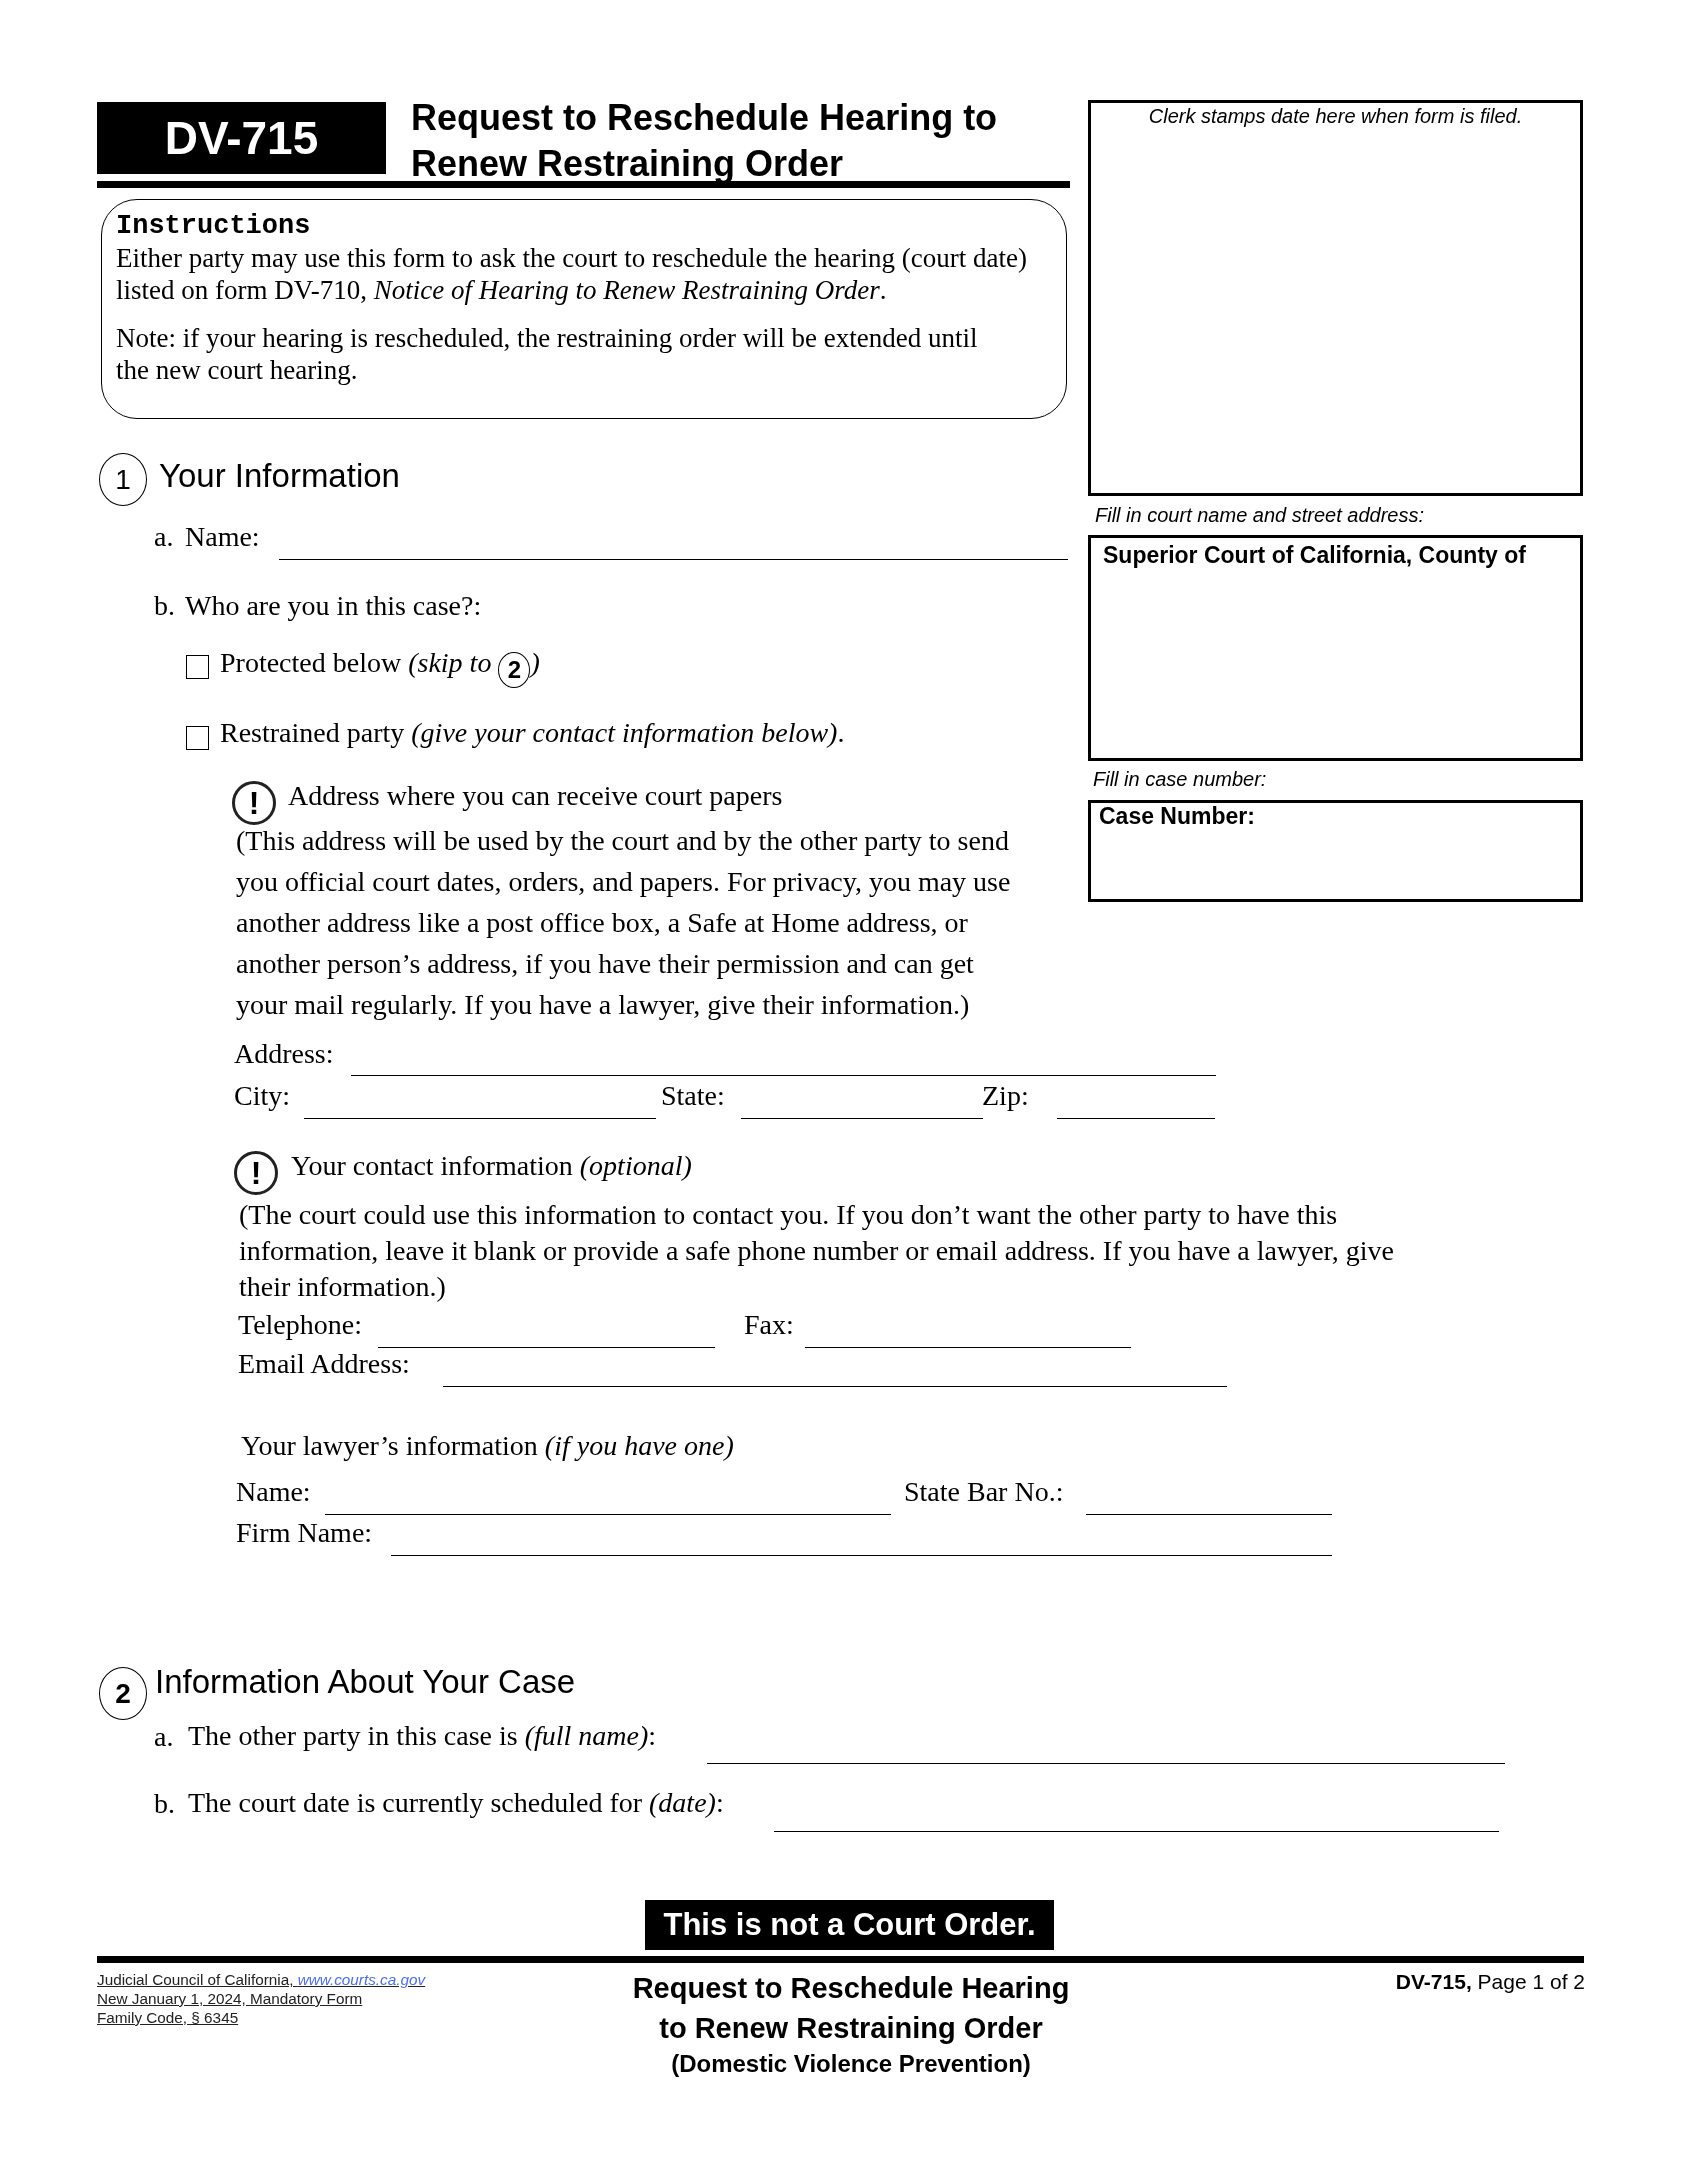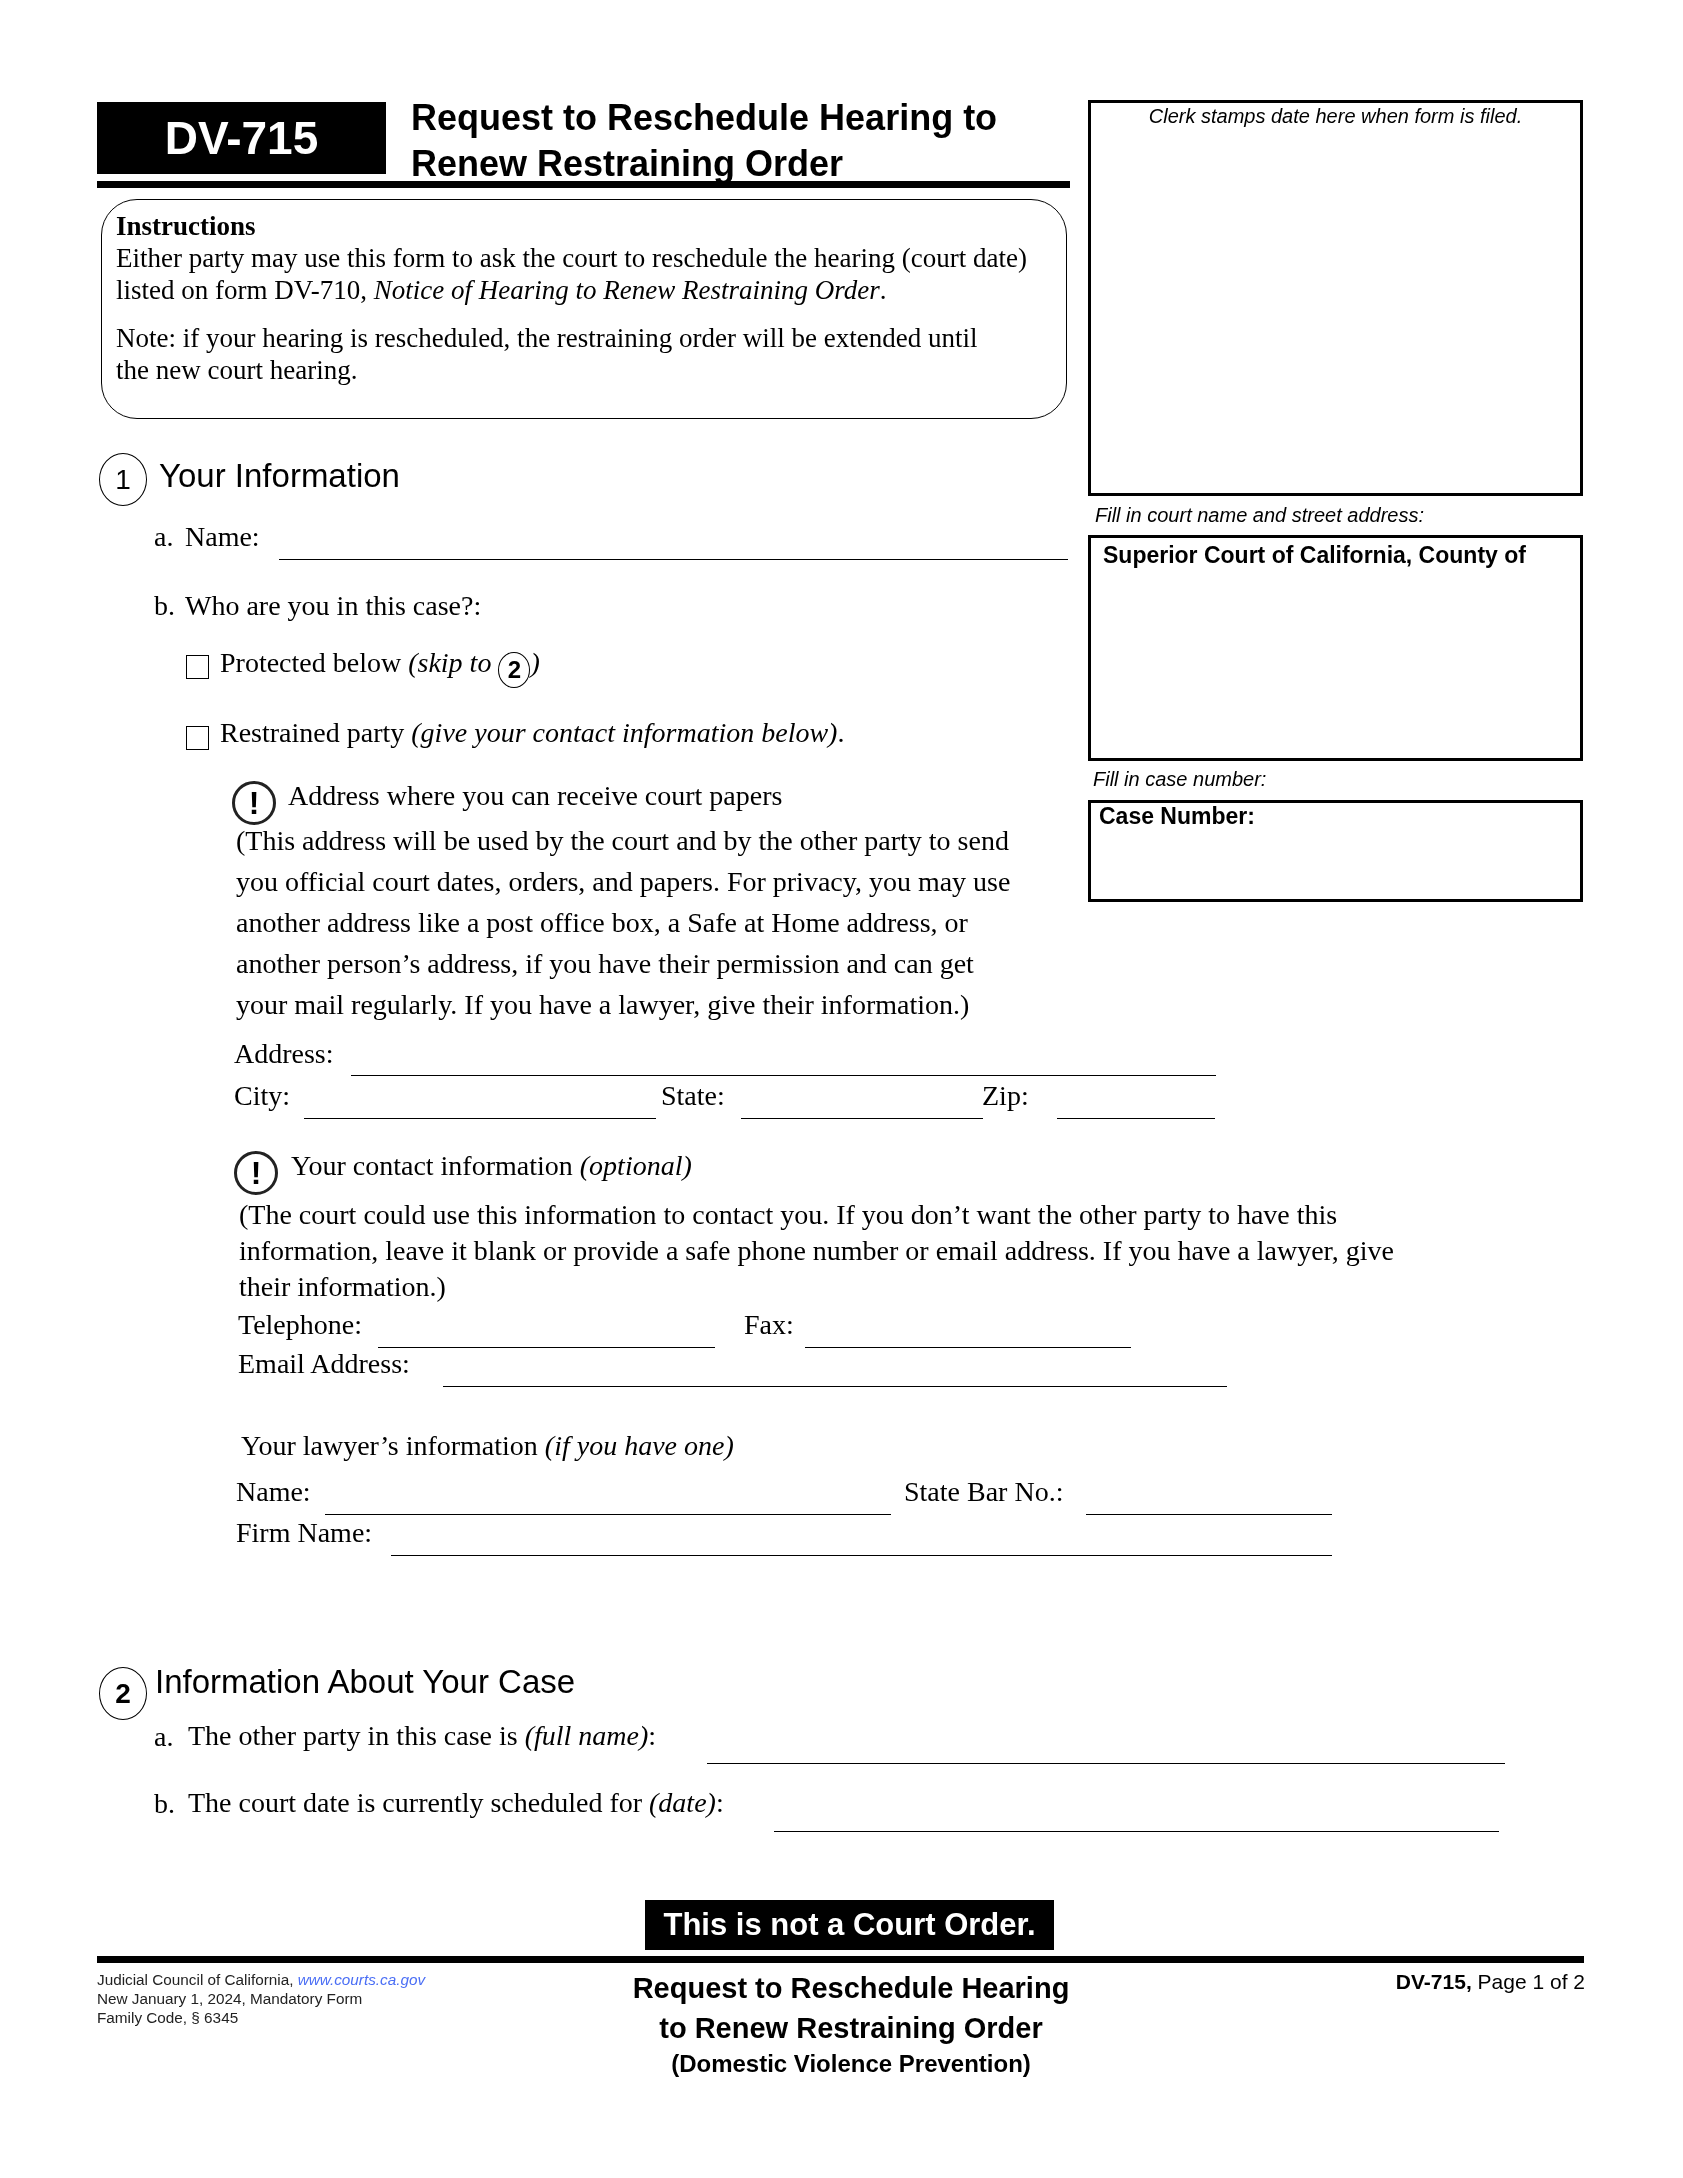--- a/index.html
+++ b/index.html
@@ -12,21 +12,21 @@
   .b { font-weight:bold; }
   .fill { position:absolute; height:0; border-bottom:1.5px solid #000; background:transparent; border-top:none; border-left:none; border-right:none; outline:none; }
 
   
   #formid-box { left:97px; top:102px; width:289px; height:72px; background:#000; color:#fff;
     display:flex; align-items:center; justify-content:center; font-size:46px; font-weight:bold; }
   #title { left:411px; top:95px; font-size:36px; font-weight:bold; line-height:46px; }
   #header-rule { left:97px; top:181px; width:973px; height:7px; background:#000; }
 
   #instructions { left:101px; top:199px; width:966px; height:220px; border:1.5px solid #000; border-radius:36px; box-sizing:border-box; padding:10px 0 0 14px; font-size:27px; line-height:32px; }
-  #instructions .h { font-weight:bold; }
+  #instructions .h { font-weight:bold;font-family:Liberation Mono, monospace; }
 
   
   #clerk-box { left:1088px; top:100px; width:495px; height:396px; border:3.5px solid #000; box-sizing:border-box; }
   #clerk-label { position:absolute; top:2px; left:0; right:0; text-align:center; font-size:20px; font-style:italic; }
   #court-label { left:1095px; top:504px; font-size:20px; font-style:italic; }
   #court-box { left:1088px; top:535px; width:495px; height:226px; border:3.5px solid #000; box-sizing:border-box; }
   #court-text { position:absolute; left:12px; top:4px; font-size:23px; font-weight:bold; }
   #case-label { left:1093px; top:748px; font-size:20px; font-style:italic;margin-top:20px; }
   #case-box { left:1088px; top:800px; width:495px; height:102px; border:3.5px solid #000; box-sizing:border-box; }
   #case-text { position:absolute; left:8px; top:0px; font-size:23px; font-weight:bold; }
@@ -45,21 +45,21 @@
   .mini-circle { display:inline-flex; width:32px; height:36px; border:1.5px solid #000; border-radius:50%; box-sizing:border-box;
     align-items:center; justify-content:center; font-family:"Liberation Sans", sans-serif; font-weight:bold; font-style:normal; font-size:24px; vertical-align:-6px; }
 
   .warn-icon { position:absolute; width:44px; height:44px; border:3px solid #222; border-radius:50%; box-sizing:border-box;
     display:flex; align-items:center; justify-content:center; font-family:"Liberation Sans", sans-serif; font-weight:bold; font-size:32px; }
 
   
   #not-order { left:645px; top:1900px; width:409px; height:50px; background:#000; color:#fff;
     display:flex; align-items:center; justify-content:center; font-family:"Liberation Sans", sans-serif; font-weight:bold; font-size:31px; }
   #footer-rule { left:97px; top:1956px; width:1487px; height:7px; background:#000; }
-  #footer-left { left:97px; top:1970px; font-family:"Liberation Sans", sans-serif; font-size:15.3px; line-height:19px; color:#222; }
+  #footer-left { left:97px; top:1970px; font-family:"Liberation Sans", sans-serif; font-size:15.3px; line-height:19px; color:#222;text-decoration:underline; }
   #footer-left .link { color:#4a6ef5; font-style:italic; }
   #footer-center { left:554px; top:1968px; width:594px; text-align:center; font-family:"Liberation Sans", sans-serif; font-weight:bold; }
   #footer-center .t1 { font-size:29px; line-height:40px; }
   #footer-center .t2 { font-size:24px; line-height:32px; }
   #footer-right { left:1337px; top:1970px; width:248px; text-align:right; font-family:"Liberation Sans", sans-serif; font-size:21px; }
 </style>
 </head>
 <body>
 
 <div id="formid-box" class="abs sans">

